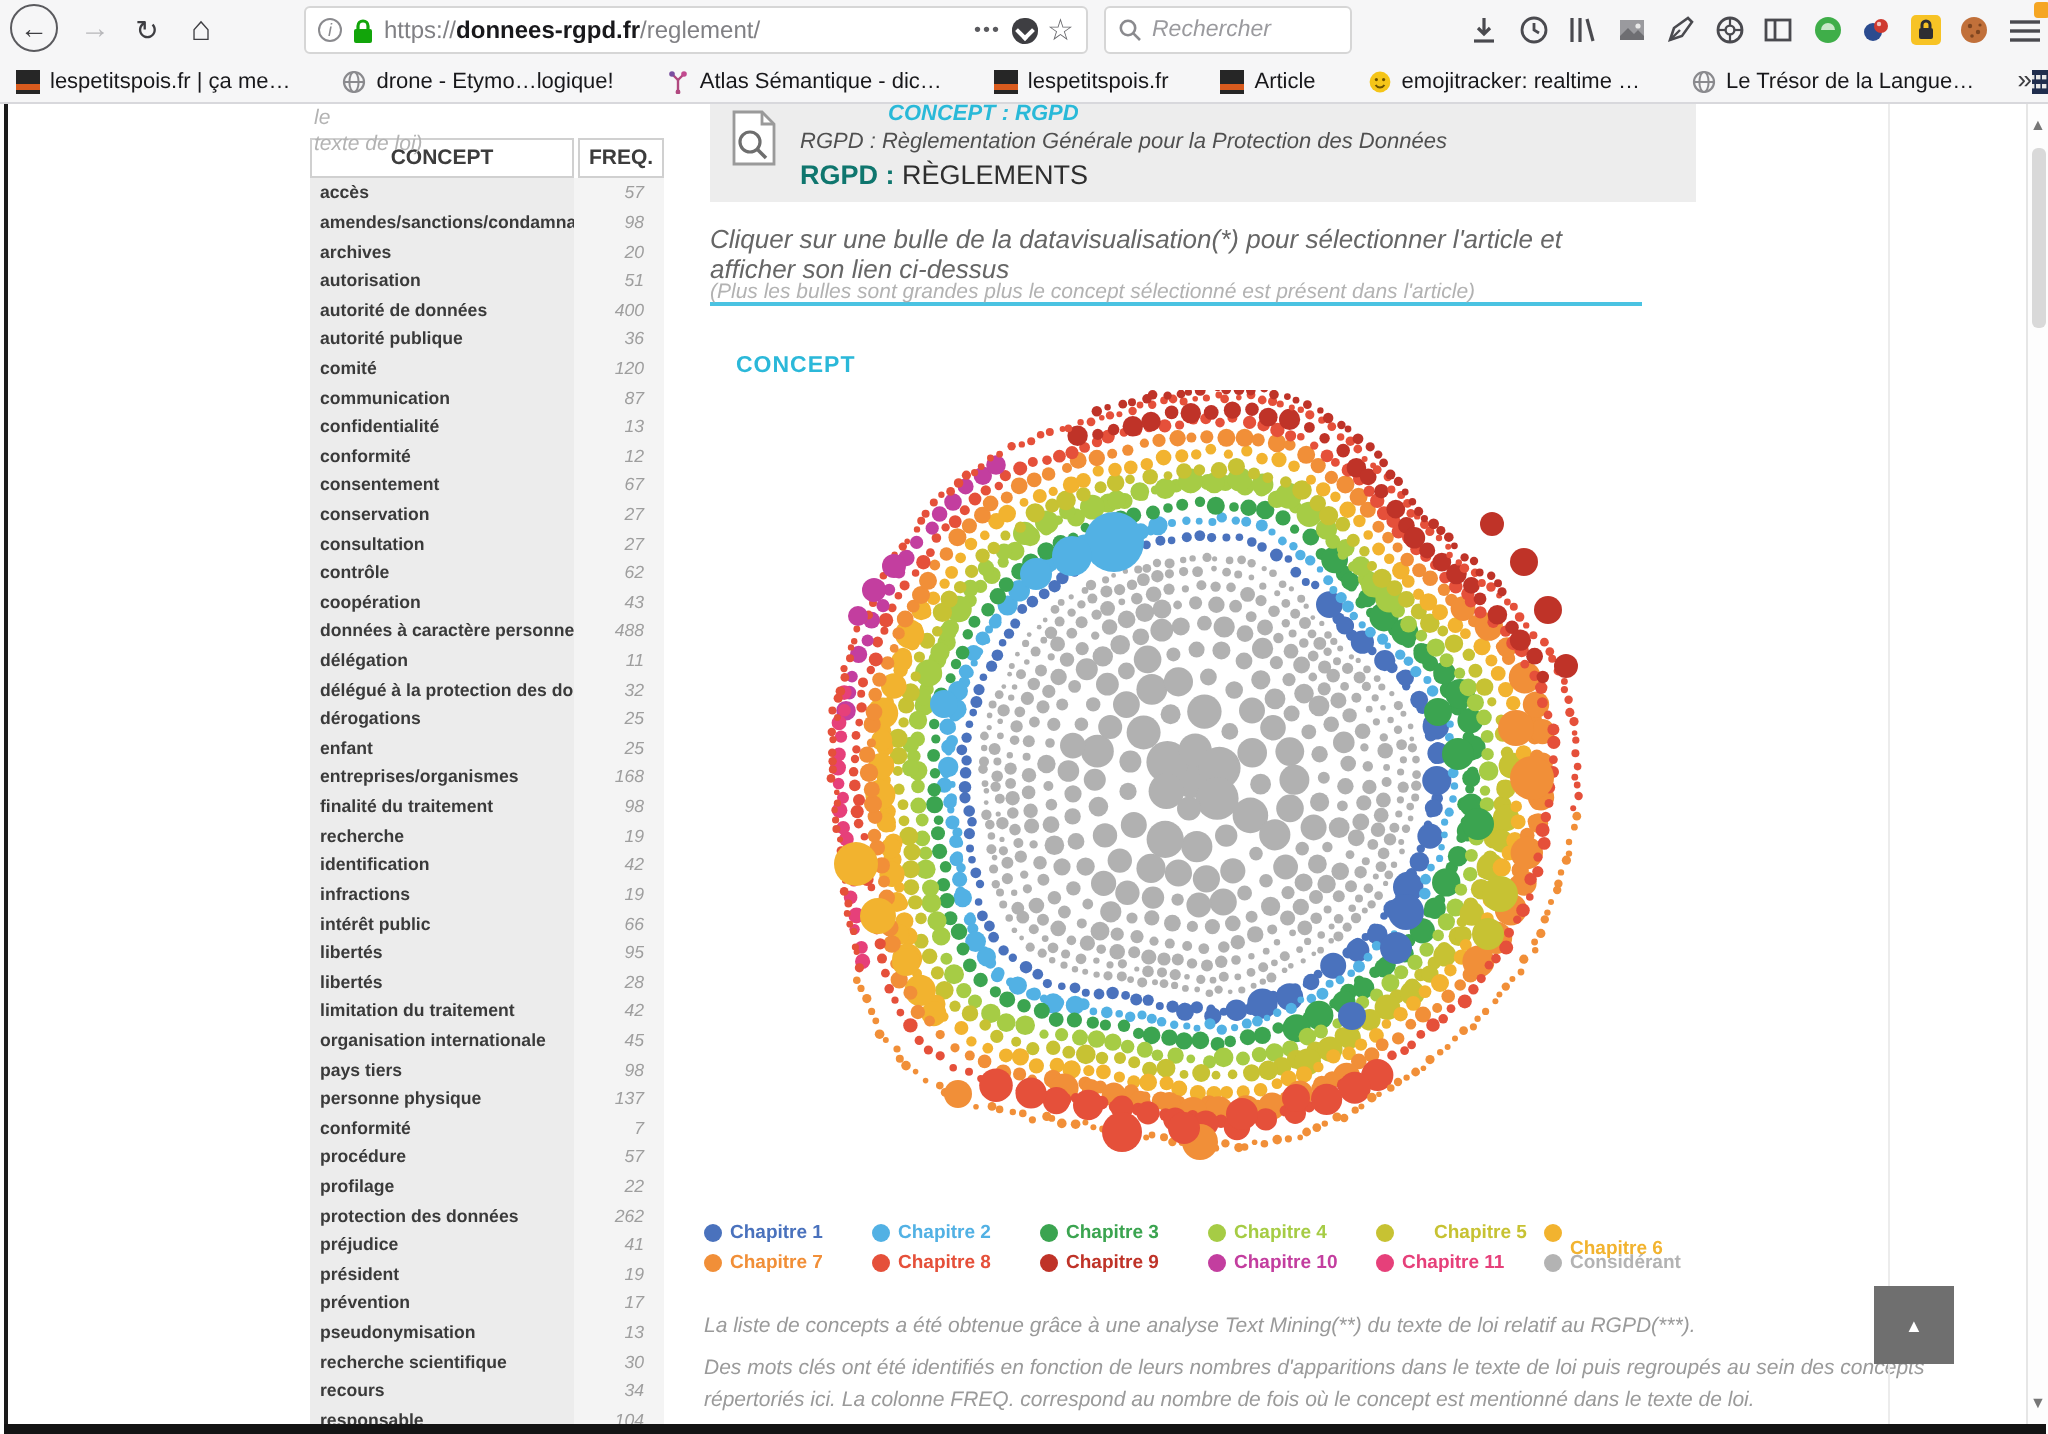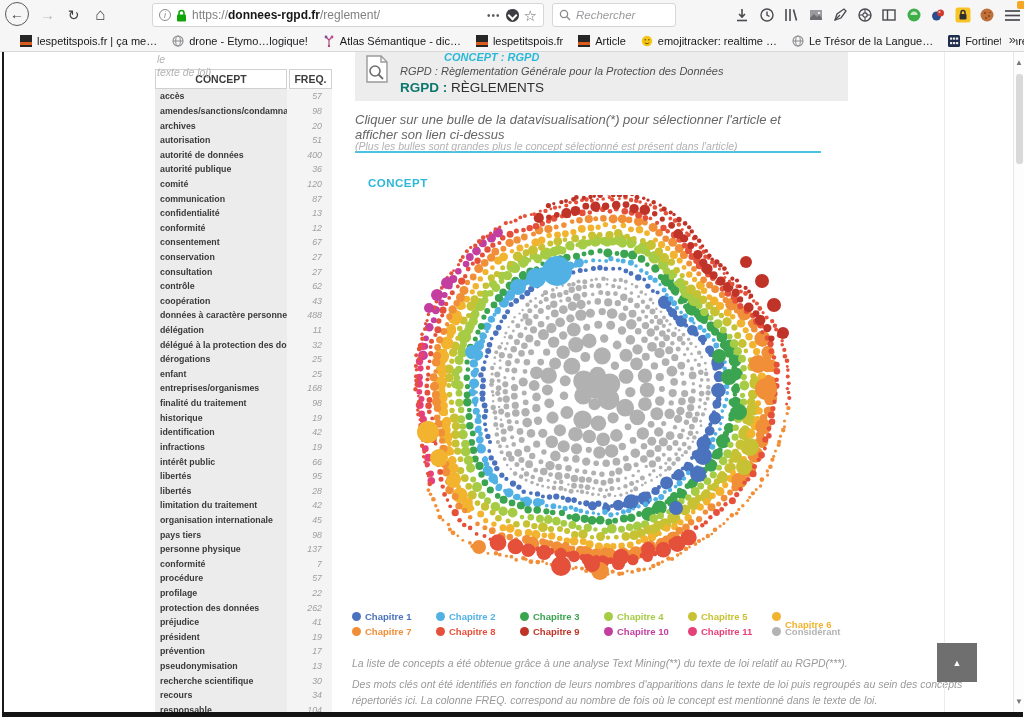--- a/index.html
+++ b/index.html
@@ -36,21 +36,21 @@
     display:flex; align-items:center; padding:0 6px; gap:5px; }
   #search-placeholder { font-size:11.5px; color:#9a9a9e; font-style:italic; }
 
   .tbicon { position:absolute; top:3px; width:24px; height:24px; display:flex;
     align-items:center; justify-content:center; cursor:pointer; }
   .glyphsvg { display:block; }
   #menu-badge { position:absolute; right:-1px; top:-2px; width:8px; height:8px;
     background:#f5a623; border-radius:2px; }
 
   #bookmarksbar { position:absolute; left:0; top:29px; width:1024px; height:23px;
-    display:flex; align-items:center; padding:0 20px; gap:15px; overflow:hidden; }
+    display:flex; align-items:center; padding:0 8px; gap:26px; overflow:hidden; }
   .bookmark { display:flex; align-items:center; gap:5px; flex:0 0 auto; cursor:pointer;}
   .bookmark span { font-size:11px; color:#18181b; white-space:nowrap; }
   #bm-overflow { position:absolute; right:8px; top:3px; font-size:13px; color:#3e3e42;
     background:#f6f6f7; padding-left:8px; cursor:pointer;}
 
   
   #edge-left { position:absolute; left:2px; top:52px; width:2px; height:663px; background:#1b1b1b; z-index:25;}
   #edge-bottom { position:absolute; left:2px; top:712px; width:1021px; height:5px; background:#141414; z-index:25;}
 
   
@@ -405,21 +405,21 @@
       </div>
       <div class="trow">
         <div class="c1">entreprises/organismes</div>
         <div class="c2">168</div>
       </div>
       <div class="trow">
         <div class="c1">finalité du traitement</div>
         <div class="c2">98</div>
       </div>
       <div class="trow">
-        <div class="c1">historique</div>
+        <div class="c1">recherche</div>
         <div class="c2">19</div>
       </div>
       <div class="trow">
         <div class="c1">identification</div>
         <div class="c2">42</div>
       </div>
       <div class="trow">
         <div class="c1">infractions</div>
         <div class="c2">19</div>
       </div>
@@ -2538,21 +2538,21 @@
     <div class="legend-item">
       <div class="legend-dot" style="background: rgb(59, 164, 80);"></div>
       <div class="legend-label" style="color: rgb(59, 164, 80);">Chapitre 3</div>
     </div>
     <div class="legend-item">
       <div class="legend-dot" style="background: rgb(166, 204, 69);"></div>
       <div class="legend-label" style="color: rgb(166, 204, 69);">Chapitre 4</div>
     </div>
     <div class="legend-item">
       <div class="legend-dot" style="background: rgb(199, 194, 51);"></div>
-      <div class="legend-label" style="color: rgb(199, 194, 51);">Chapitre 5</div>
+      <div class="legend-label" style="color: rgb(199, 194, 51); margin-left: 16px;">Chapitre 5</div>
     </div>
     <div class="legend-item">
       <div class="legend-dot" style="background: rgb(242, 179, 47);"></div>
       <div class="legend-label" style="color: rgb(242, 179, 47); margin-top: 16px;">Chapitre 6</div>
     </div>
     <div class="legend-item">
       <div class="legend-dot" style="background: rgb(241, 143, 56);"></div>
       <div class="legend-label" style="color: rgb(241, 143, 56);">Chapitre 7</div>
     </div>
     <div class="legend-item">

